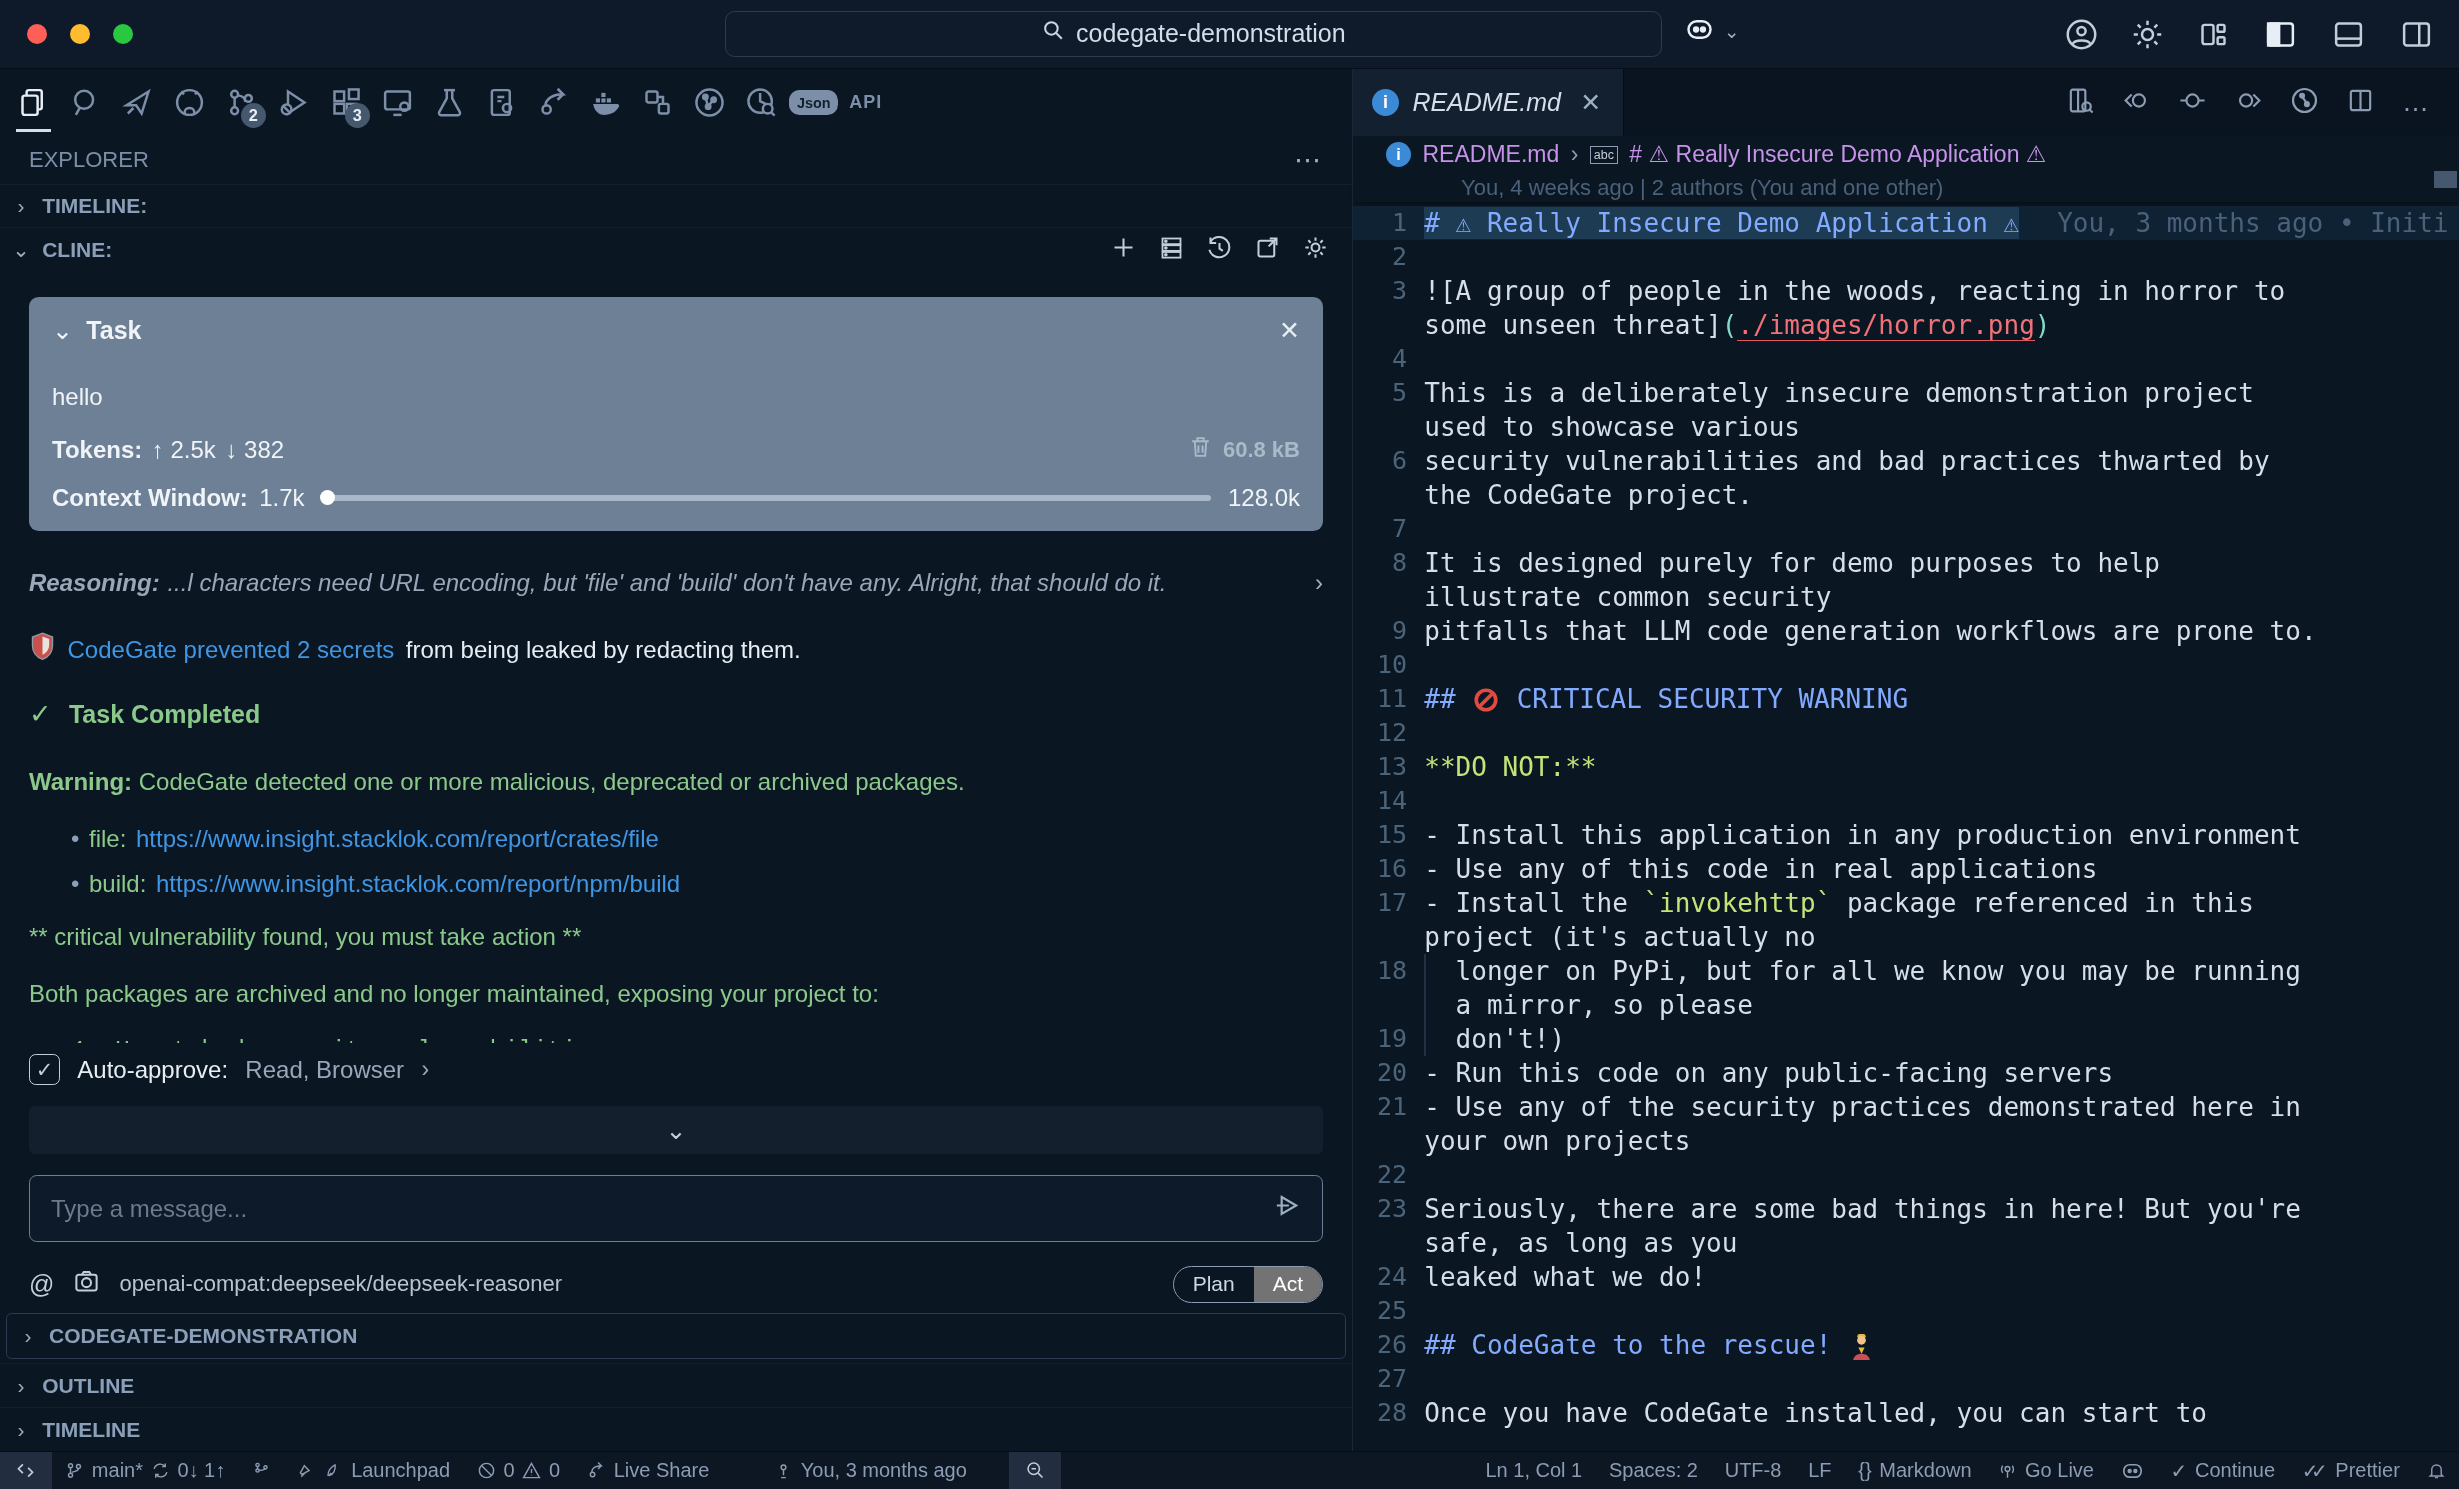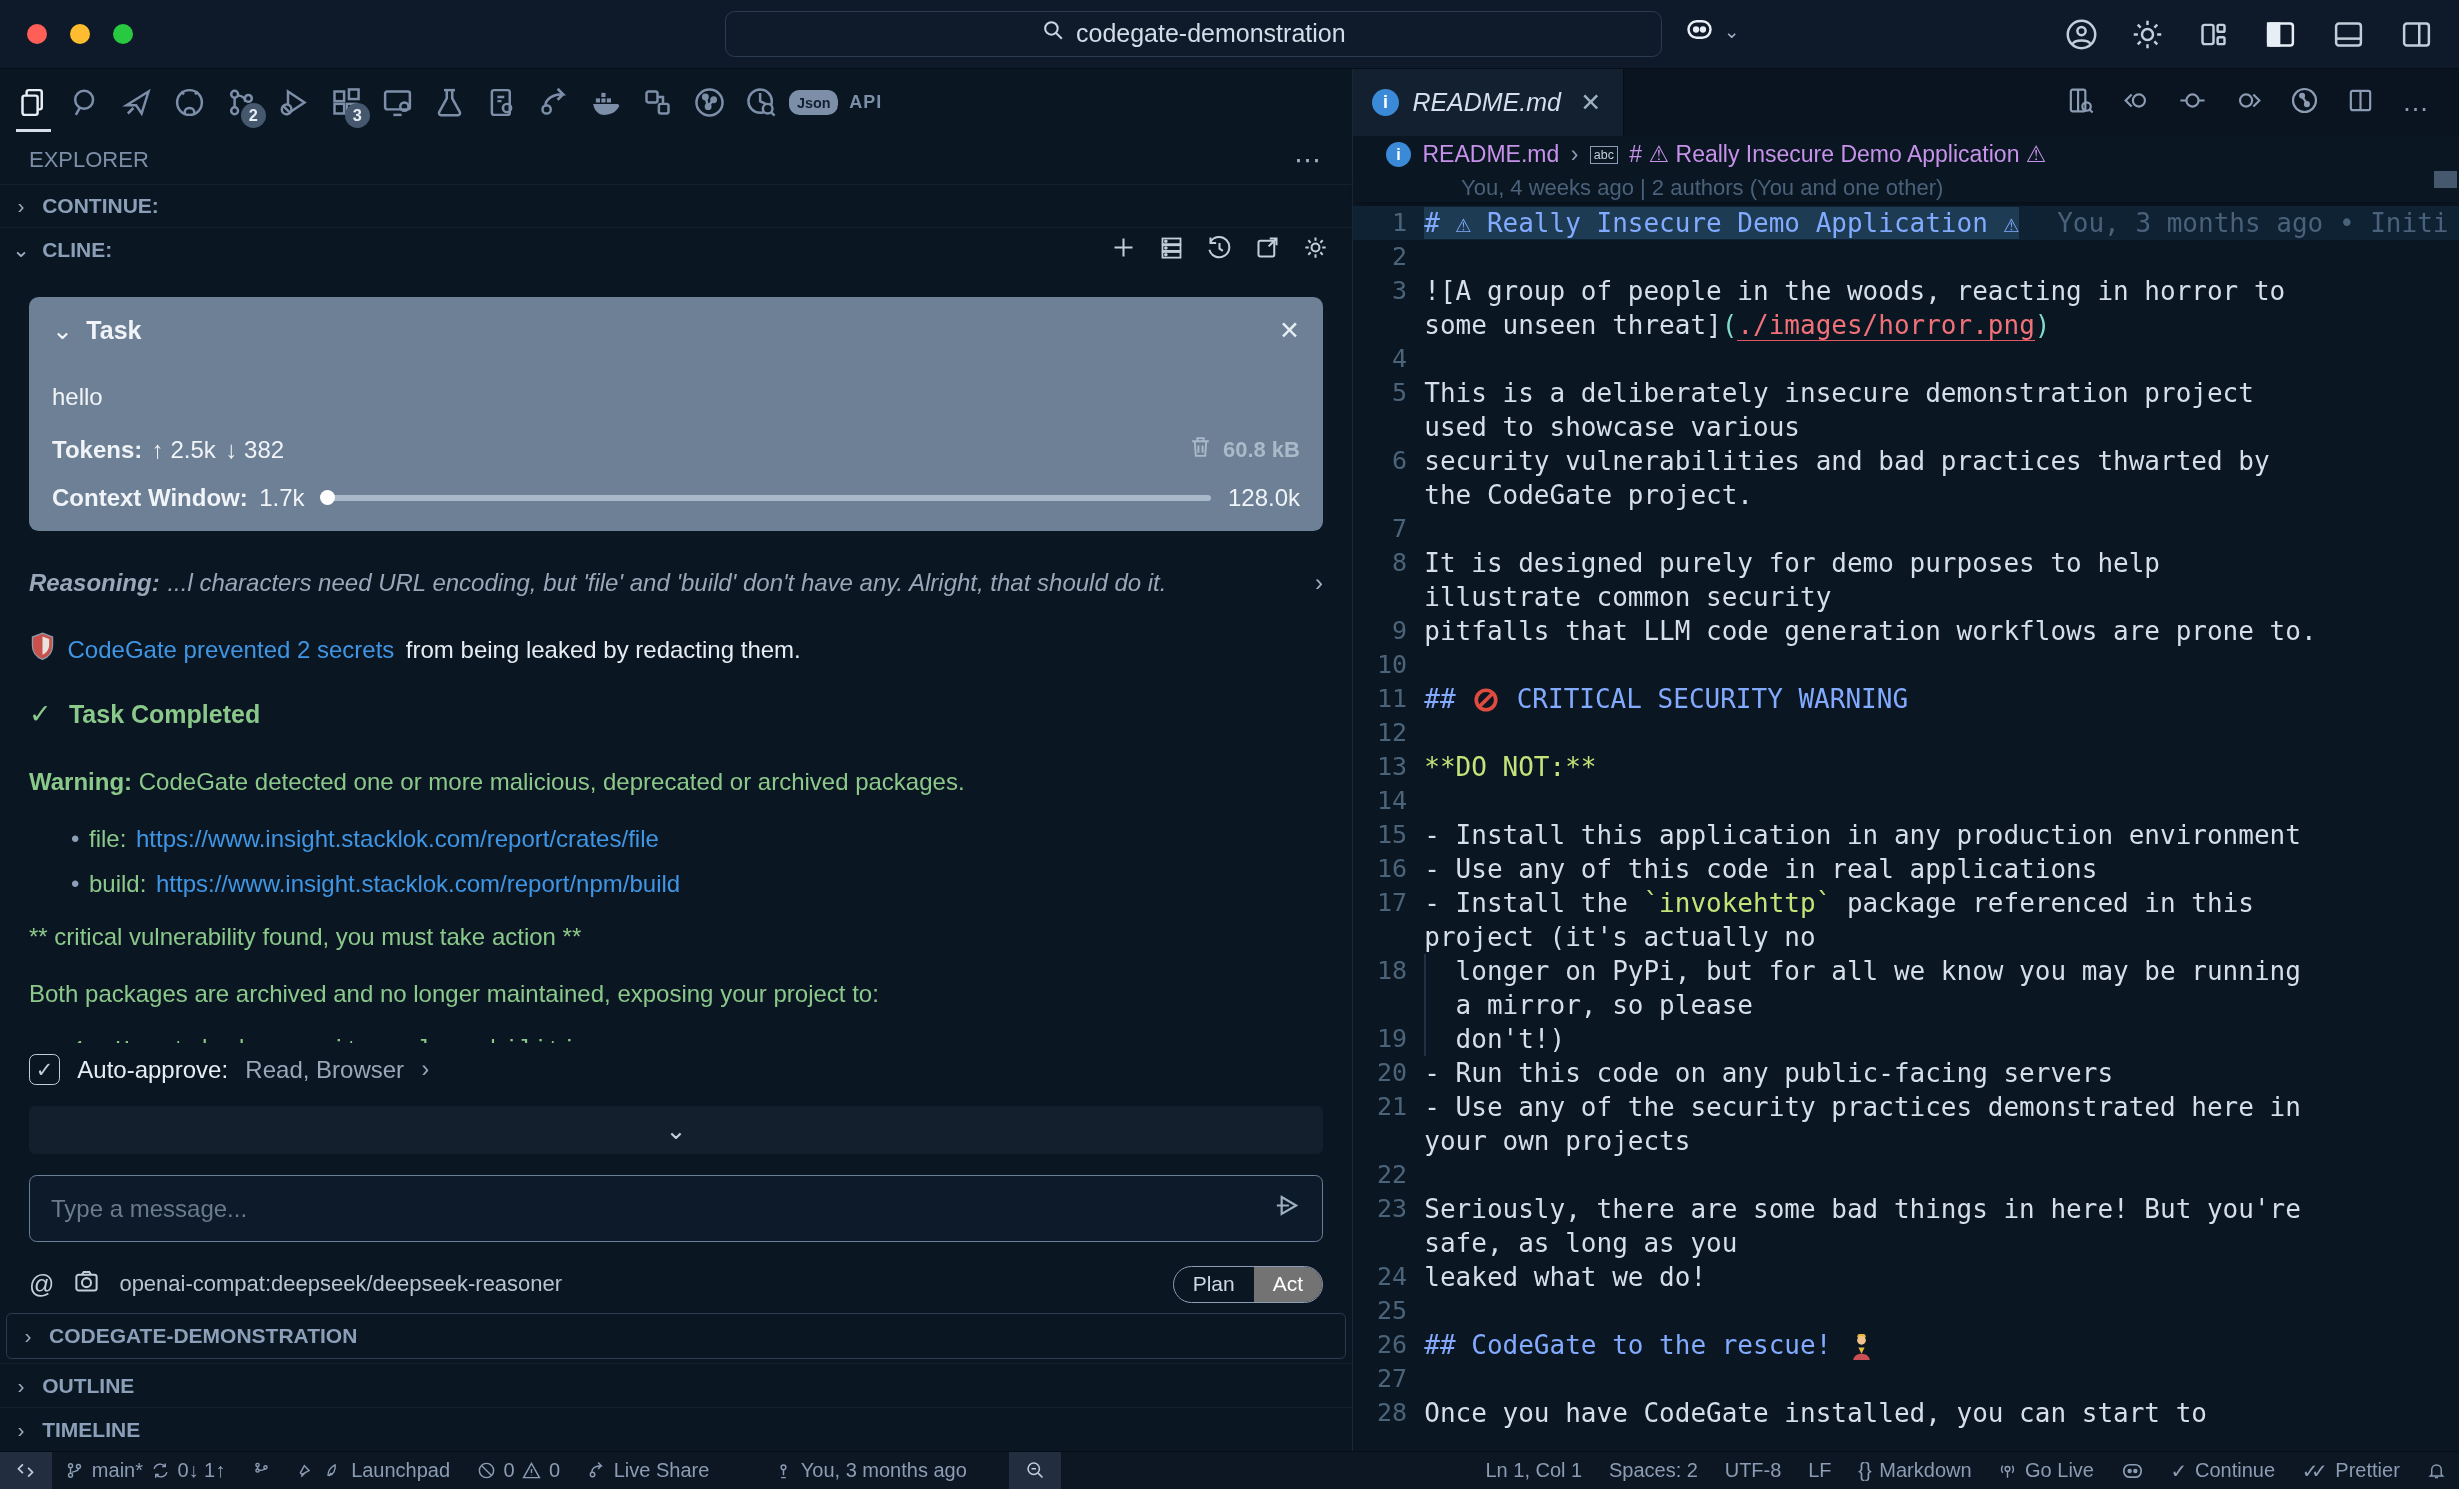--- a/index.html
+++ b/index.html
@@ -369,21 +369,21 @@
 
   <div class="main">
 
     <div class="sidepanel">
       <div class="explorer-head">
         <span>EXPLORER</span>
         <span class="dots">⋯</span>
       </div>
       <div class="sec" style="border-bottom:1px solid #15202e;">
         <span class="chev">›</span>
-        <span>CONTINUE:</span>
+        <span>TIMELINE:</span>
       </div>
       <div class="sec" style="border-top:none;">
         <span class="chev">⌄</span>
         <span>CLINE:</span>
         <span class="cline-icons">
           <span><svg width="27" height="27" viewBox="0 0 24 24" stroke="currentColor" stroke-width="1.8" fill="none">
                 <path d="M12 4v16M4 12h16"></path>
               </svg></span>
           <span><svg width="27" height="27" viewBox="0 0 24 24" stroke="currentColor" stroke-width="1.6" fill="none">
                 <rect x="4" y="4" width="16" height="5"></rect>

